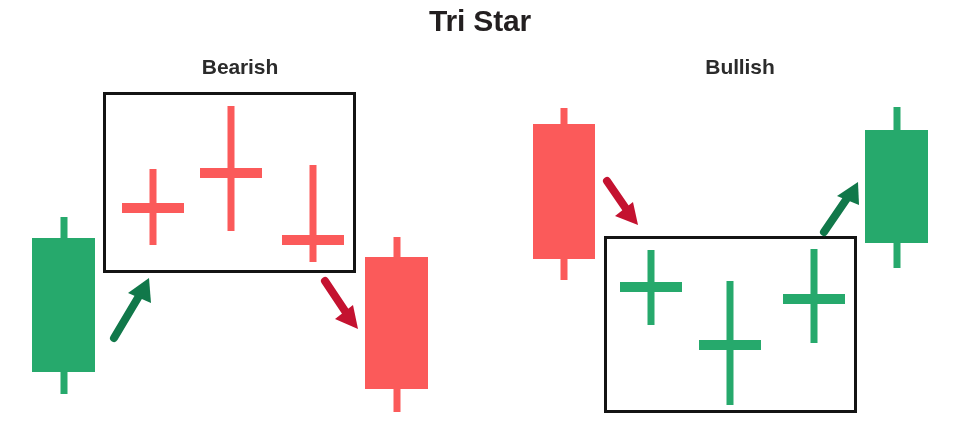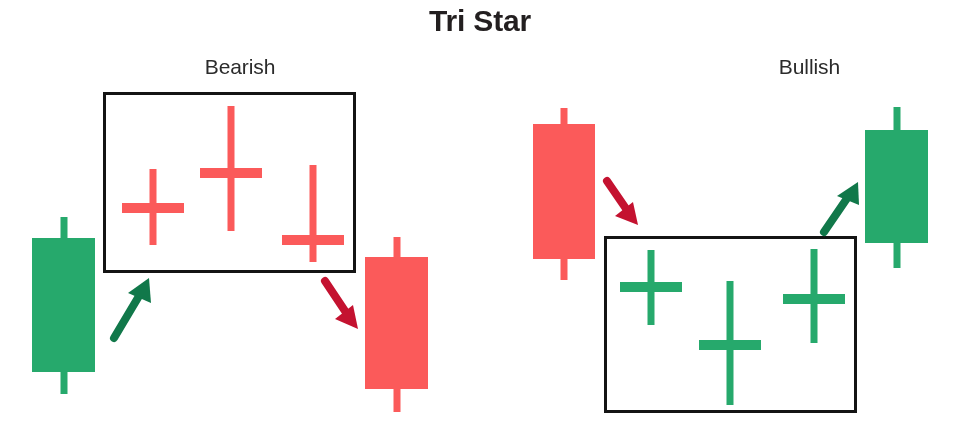--- a/index.html
+++ b/index.html
@@ -29,35 +29,34 @@
     width: 960px;
     text-align: center;
     font-size: 30px;
     font-weight: 700;
     color: #231f20;
     letter-spacing: -0.2px;
   }
   .section-label {
     position: absolute;
     font-size: 21px;
-    font-weight: 400;
+    font-weight: 700;
     color: #2b2b2b;
     text-align: center;
     letter-spacing: -0.1px;
   }
   #label-bearish {
     left: 140px;
     top: 55px;
     width: 200px;
   }
   #label-bullish {
     left: 640px;
     top: 55px;
     width: 200px;
-    text-align: right;
   }
 
   
   .pattern-box {
     position: absolute;
     border: 3px solid #141414;
     background: transparent;
     box-sizing: border-box;
   }
   #box-bearish {

